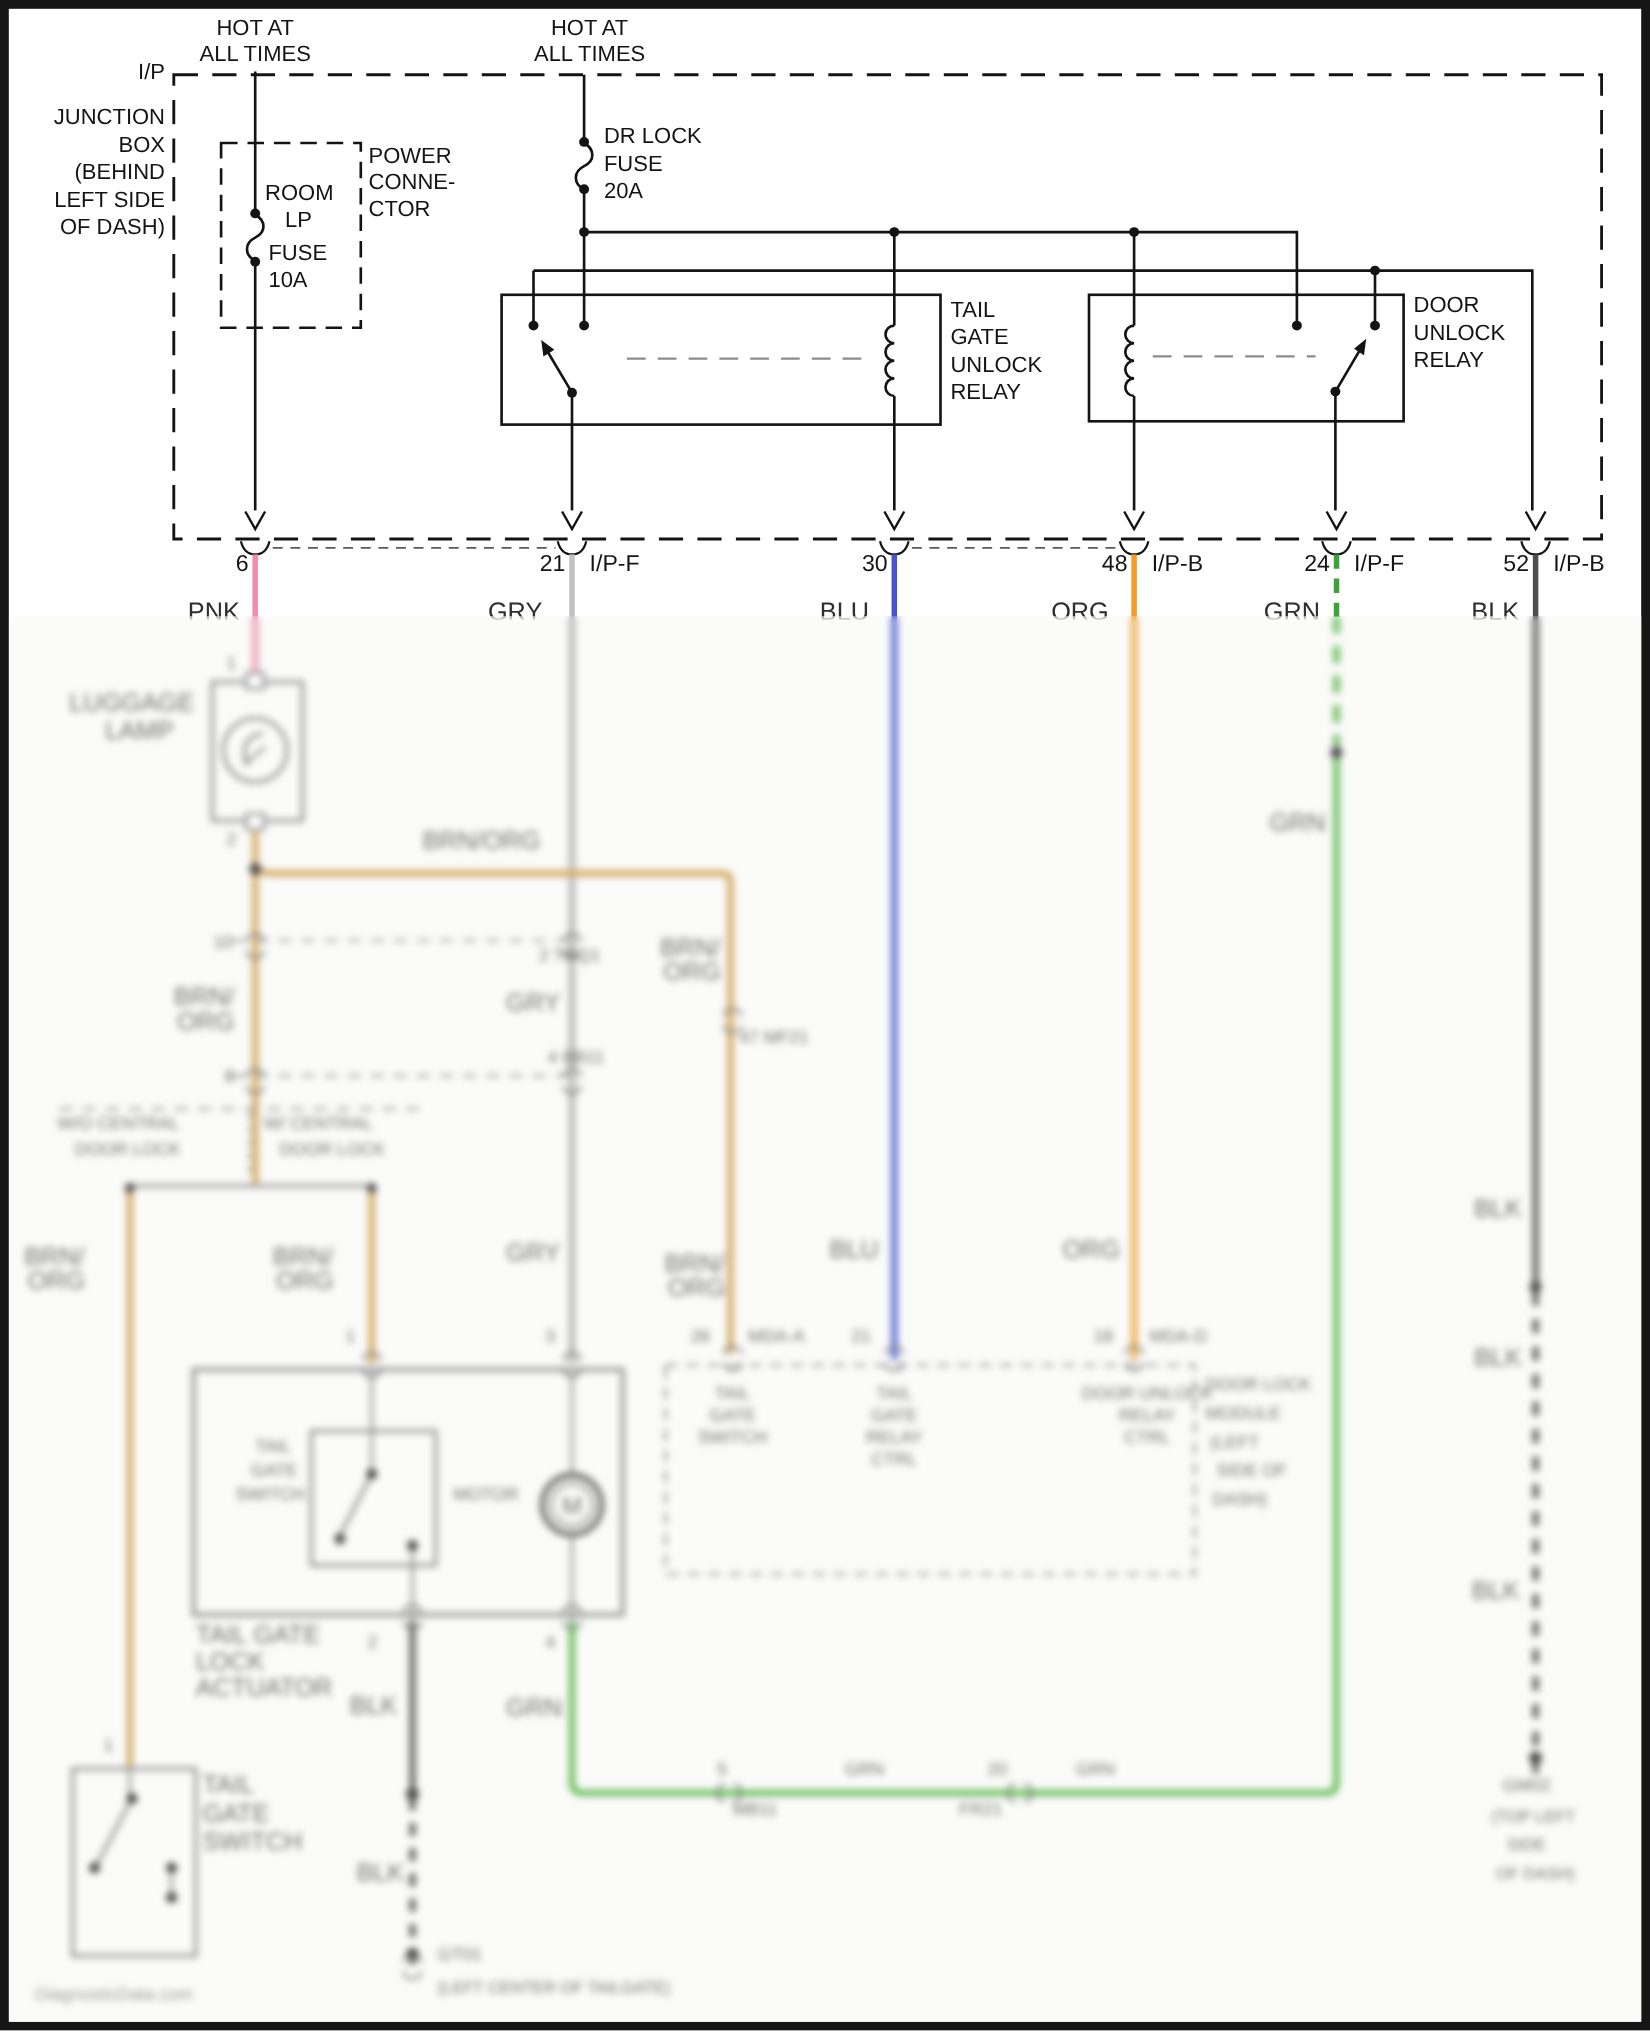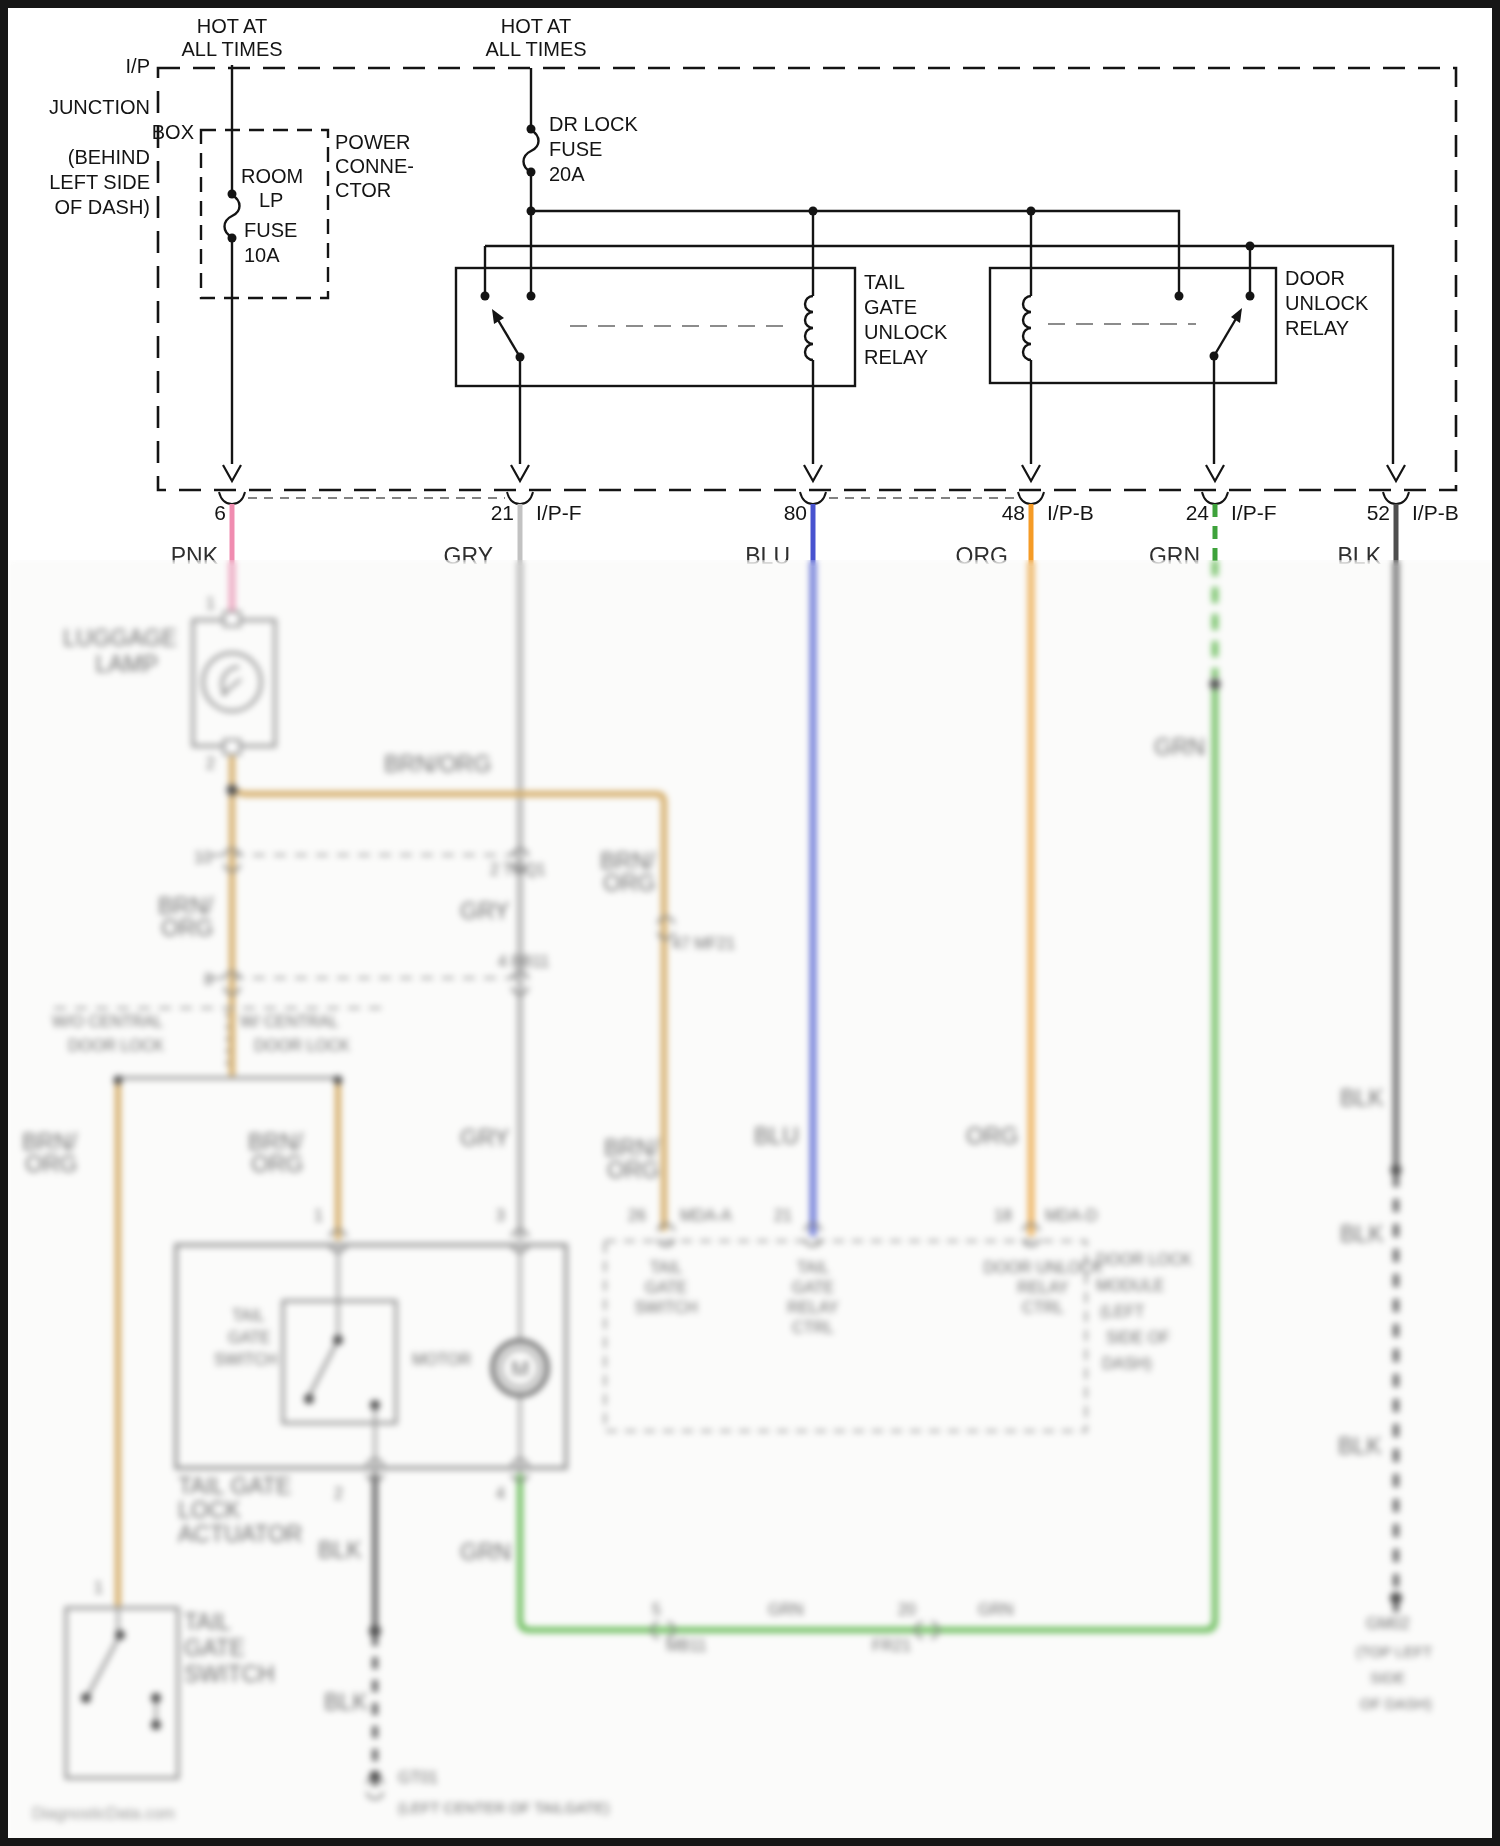--- a/index.html
+++ b/index.html
@@ -114,21 +114,21 @@
       </g>
     </svg>
 
     <div class="lb ctr" style="left:144px;top:8px;width:160px;">HOT AT</div>
     <div class="lb ctr" style="left:144px;top:31px;width:160px;">ALL TIMES</div>
     <div class="lb ctr" style="left:448px;top:8px;width:160px;">HOT AT</div>
     <div class="lb ctr" style="left:448px;top:31px;width:160px;">ALL TIMES</div>
 
     <div class="lb rgt" style="left:0;top:48px;width:142px;">I/P</div>
     <div class="lb rgt" style="left:0;top:89px;width:142px;">JUNCTION</div>
-    <div class="lb rgt" style="left:16px;top:114px;width:142px;padding-left:28px;">BOX</div>
+    <div class="lb rgt" style="left:0;top:114px;width:142px;">BOX</div>
     <div class="lb rgt" style="left:0;top:139px;width:142px;">(BEHIND</div>
     <div class="lb rgt" style="left:0;top:164px;width:142px;">LEFT SIDE</div>
     <div class="lb rgt" style="left:0;top:189px;width:142px;">OF DASH)</div>
 
     <div class="lb" style="left:327px;top:124px;">POWER</div>
     <div class="lb" style="left:327px;top:148px;">CONNE-</div>
     <div class="lb" style="left:327px;top:172px;">CTOR</div>
 
     <div class="lb" style="left:233px;top:158px;">ROOM</div>
     <div class="lb" style="left:251px;top:182px;">LP</div>
@@ -144,21 +144,21 @@
     <div class="lb" style="left:856px;top:314px;">UNLOCK</div>
     <div class="lb" style="left:856px;top:339px;">RELAY</div>
 
     <div class="lb" style="left:1277px;top:260px;">DOOR</div>
     <div class="lb" style="left:1277px;top:285px;">UNLOCK</div>
     <div class="lb" style="left:1277px;top:310px;">RELAY</div>
 
     <div class="lb s21 rgt" style="left:158px;top:494px;width:60px;">6</div>
     <div class="lb s21 rgt" style="left:446px;top:494px;width:60px;">21</div>
     <div class="lb s21" style="left:528px;top:494px;">I/P-F</div>
-    <div class="lb s21 rgt" style="left:739px;top:494px;width:60px;">80</div>
+    <div class="lb s21 rgt" style="left:739px;top:494px;width:60px;">30</div>
     <div class="lb s21 rgt" style="left:957px;top:494px;width:60px;">48</div>
     <div class="lb s21" style="left:1039px;top:494px;">I/P-B</div>
     <div class="lb s21 rgt" style="left:1141px;top:494px;width:60px;">24</div>
     <div class="lb s21" style="left:1223px;top:494px;">I/P-F</div>
     <div class="lb s21 rgt" style="left:1322px;top:494px;width:60px;text-align:right;">52</div>
     <div class="lb s21" style="left:1404px;top:494px;">I/P-B</div>
 
     <div class="lb s17 rgt" style="left:140px;top:536px;width:70px;color:#2e2e2e;">PNK</div>
     <div class="lb s17 rgt" style="left:415px;top:536px;width:70px;color:#2e2e2e;">GRY</div>
     <div class="lb s17 rgt" style="left:712px;top:536px;width:70px;color:#2e2e2e;">BLU</div>

